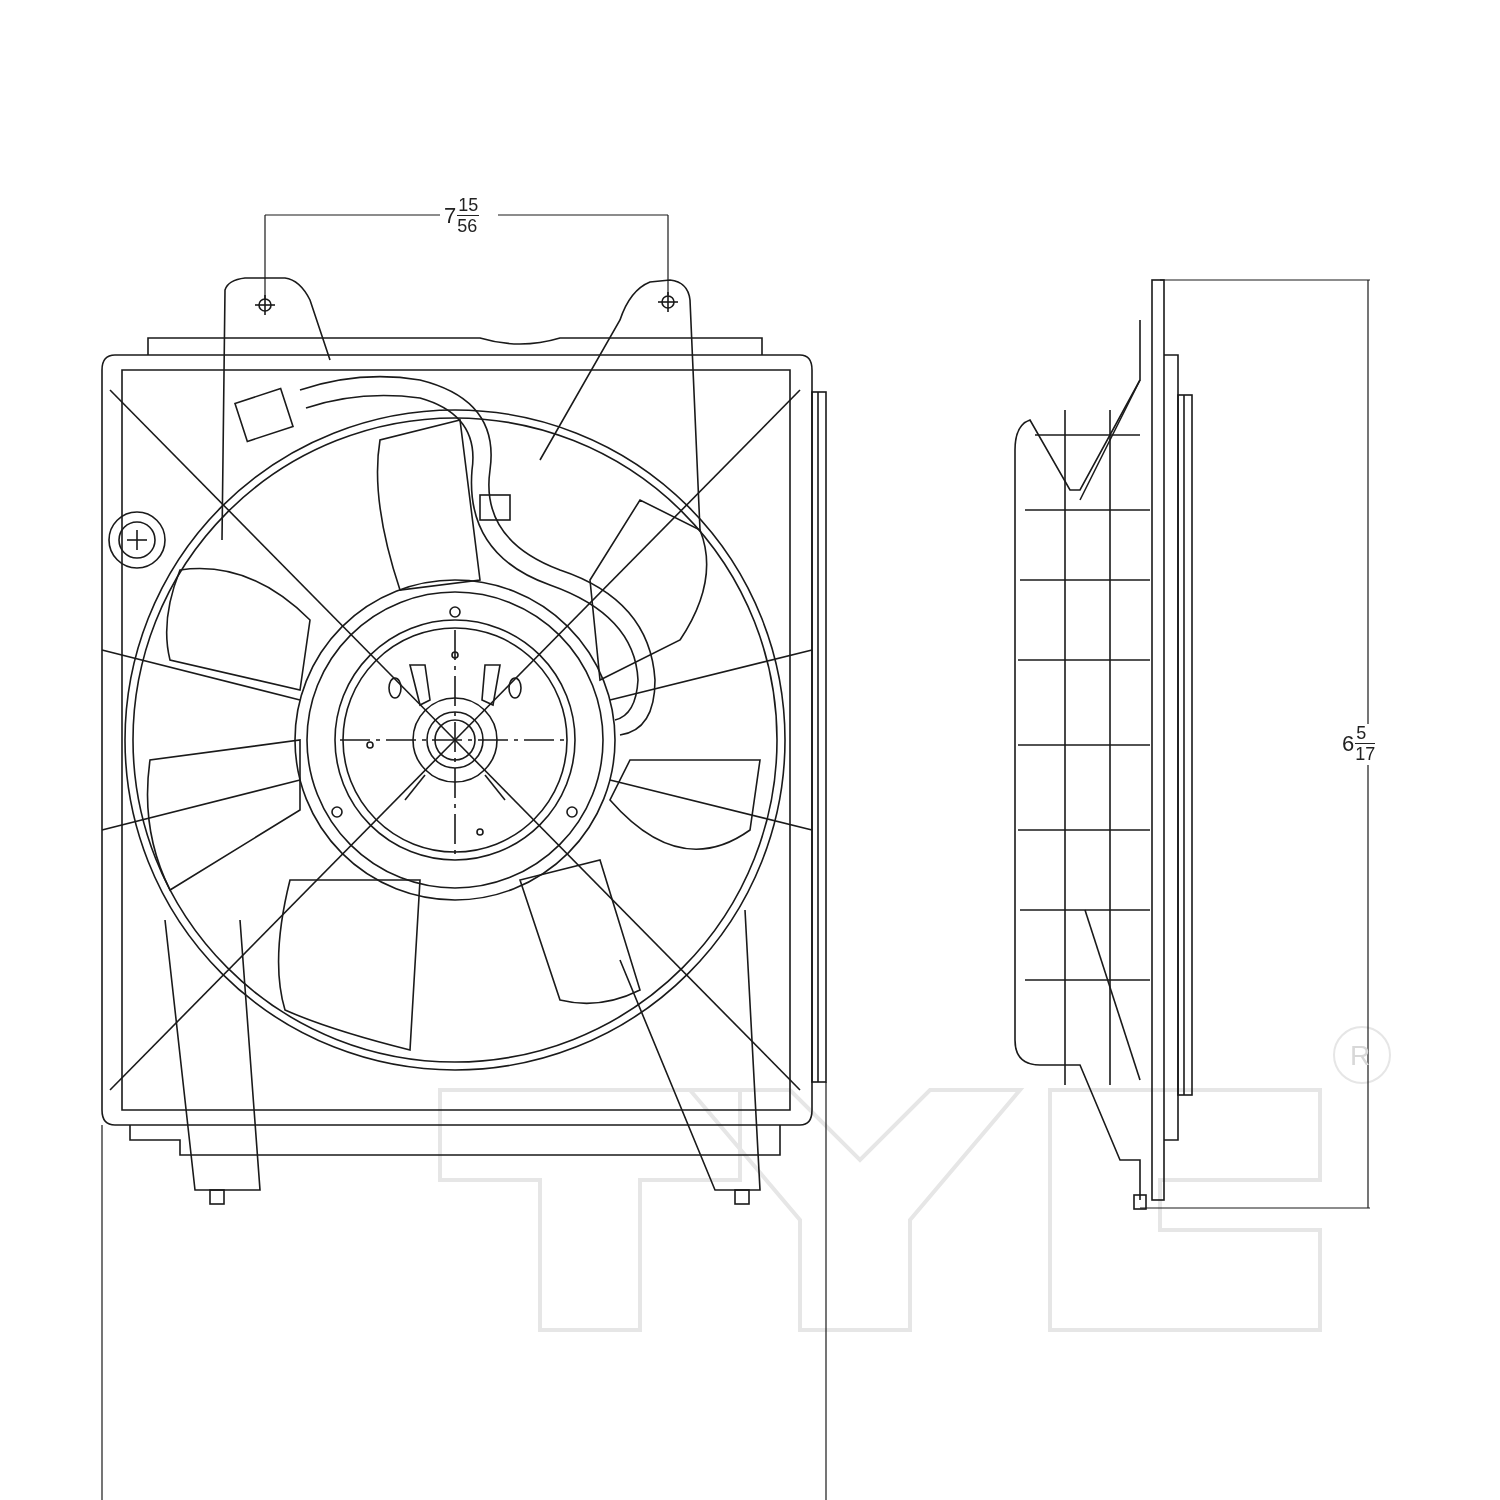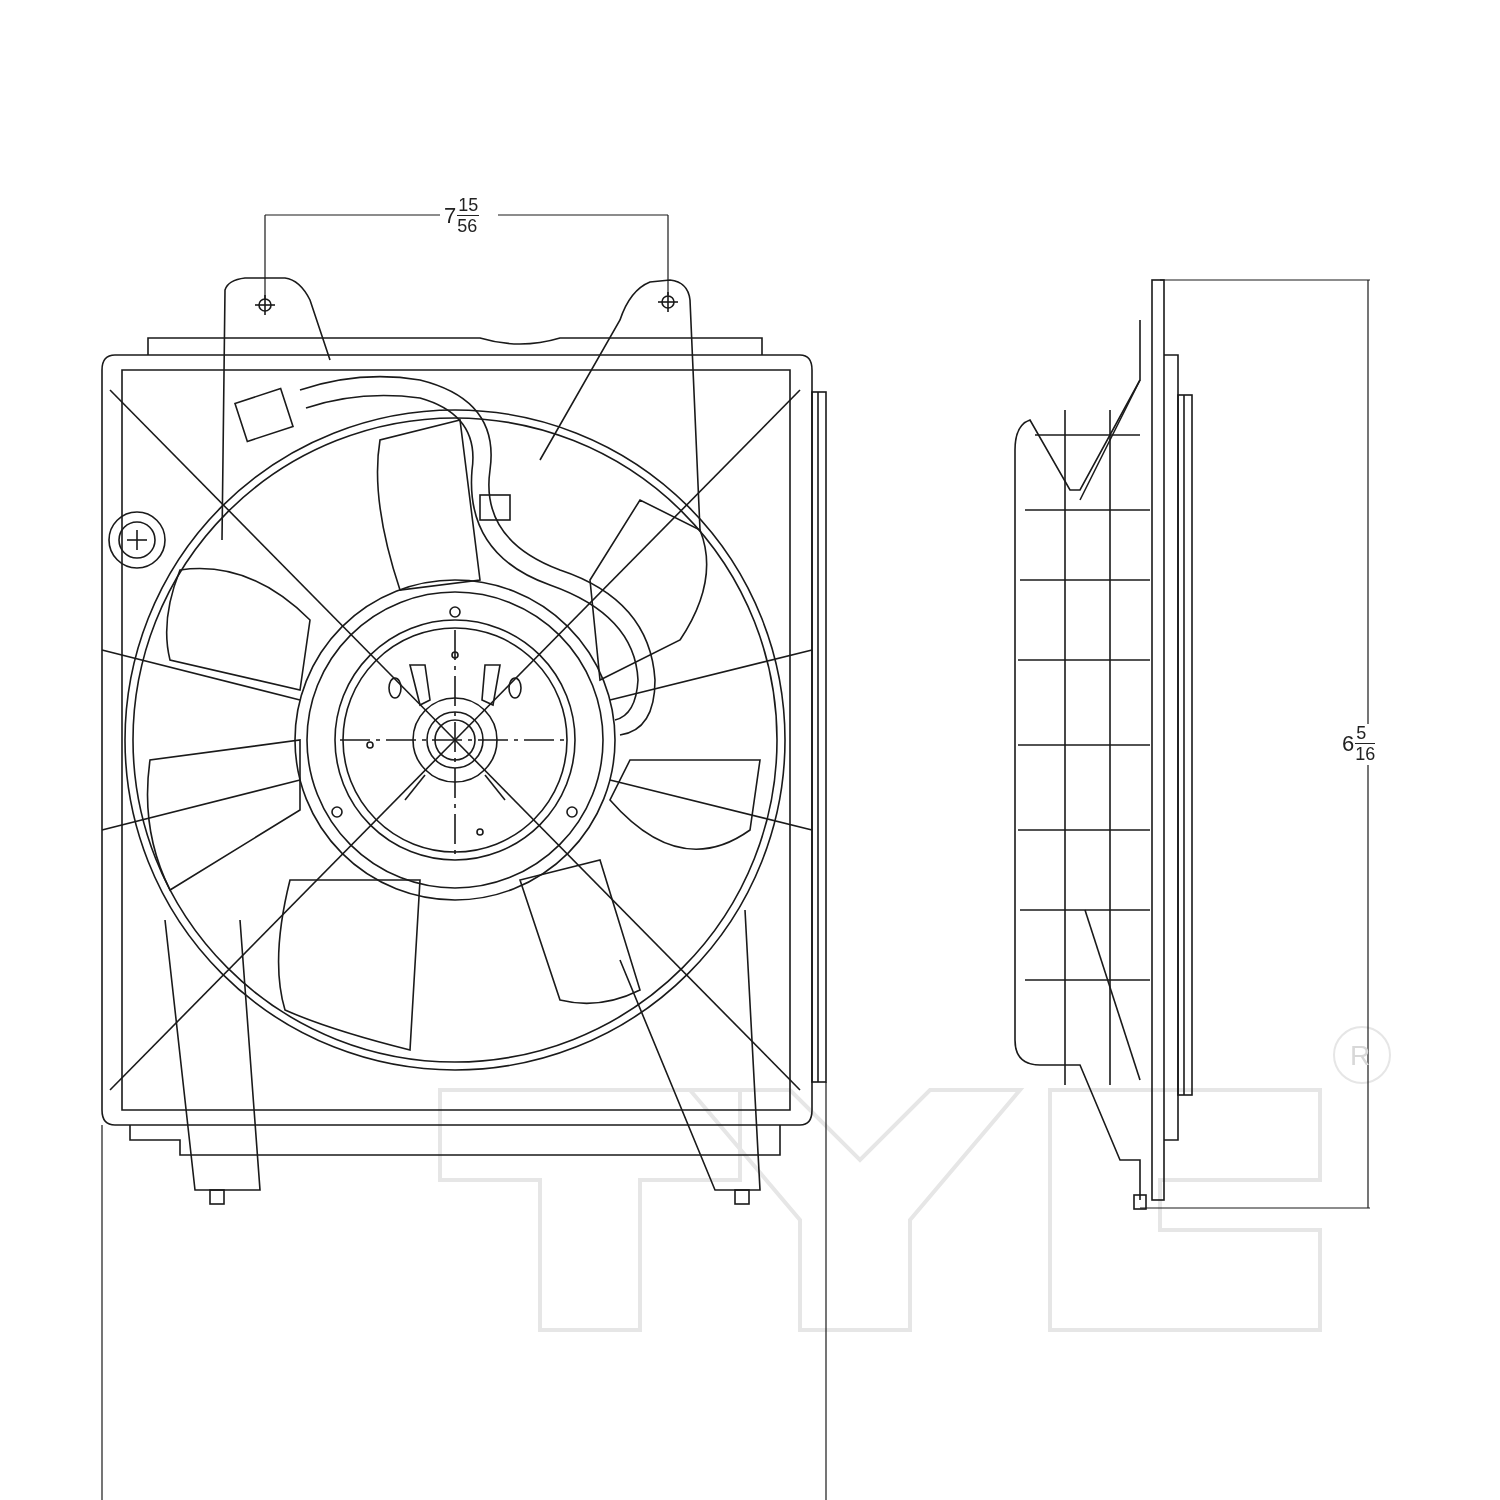--- a/index.html
+++ b/index.html
@@ -145,19 +145,19 @@
   <span class="frac">
     <span class="num">15</span>
     <span class="den">56</span>
   </span>
 </div>
 
 <div class="dim-label" style="left:1342px; top:724px; background:#fff;">
   <span class="whole">6</span>
   <span class="frac">
     <span class="num">5</span>
-    <span class="den">16</span>
+    <span class="den">17</span>
   </span>
 </div>
 
 <div class="watermark" style="left:1350px; top:1040px; font-size:28px; color:#d8d8d8;">
   <span>R</span>
 </div>
 
 </body></html>

